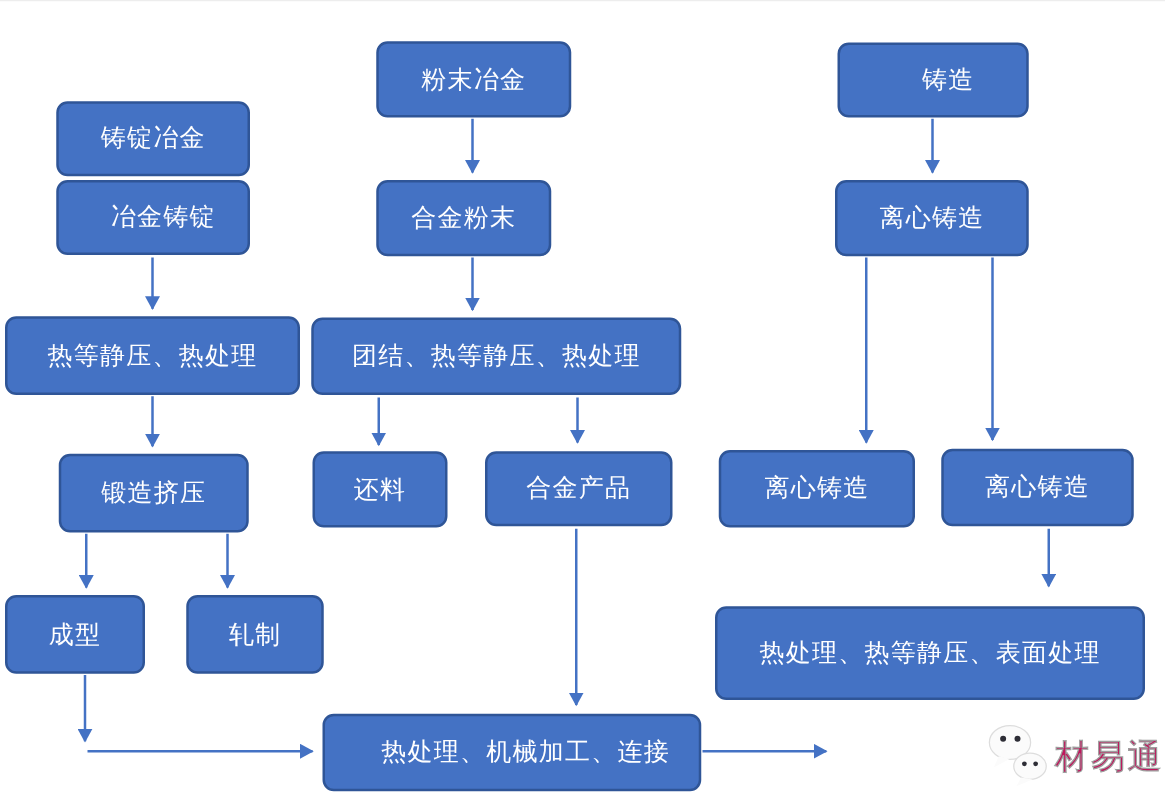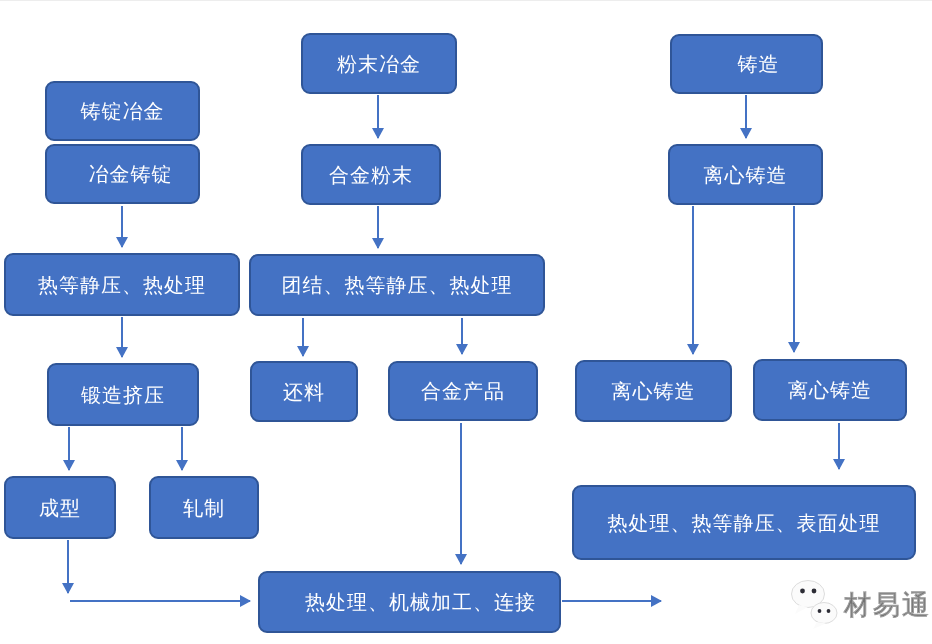--- a/index.html
+++ b/index.html
@@ -44,21 +44,21 @@
     position: absolute;
     left: 790px;
     top: 578px;
     display: flex;
     align-items: center;
     pointer-events: none;
   }
   .wm-text {
     font-size: 27px;
     letter-spacing: 2px;
-    color: #737373;
+    color: #be185d;
     -webkit-text-stroke: 1px #9e9e9e;
     text-shadow: 0 1px 1px rgba(255,255,255,0.8);
     margin-left: 6px;
   }
 </style>
 </head>
 <body>
 
 <div class="canvas">
 

